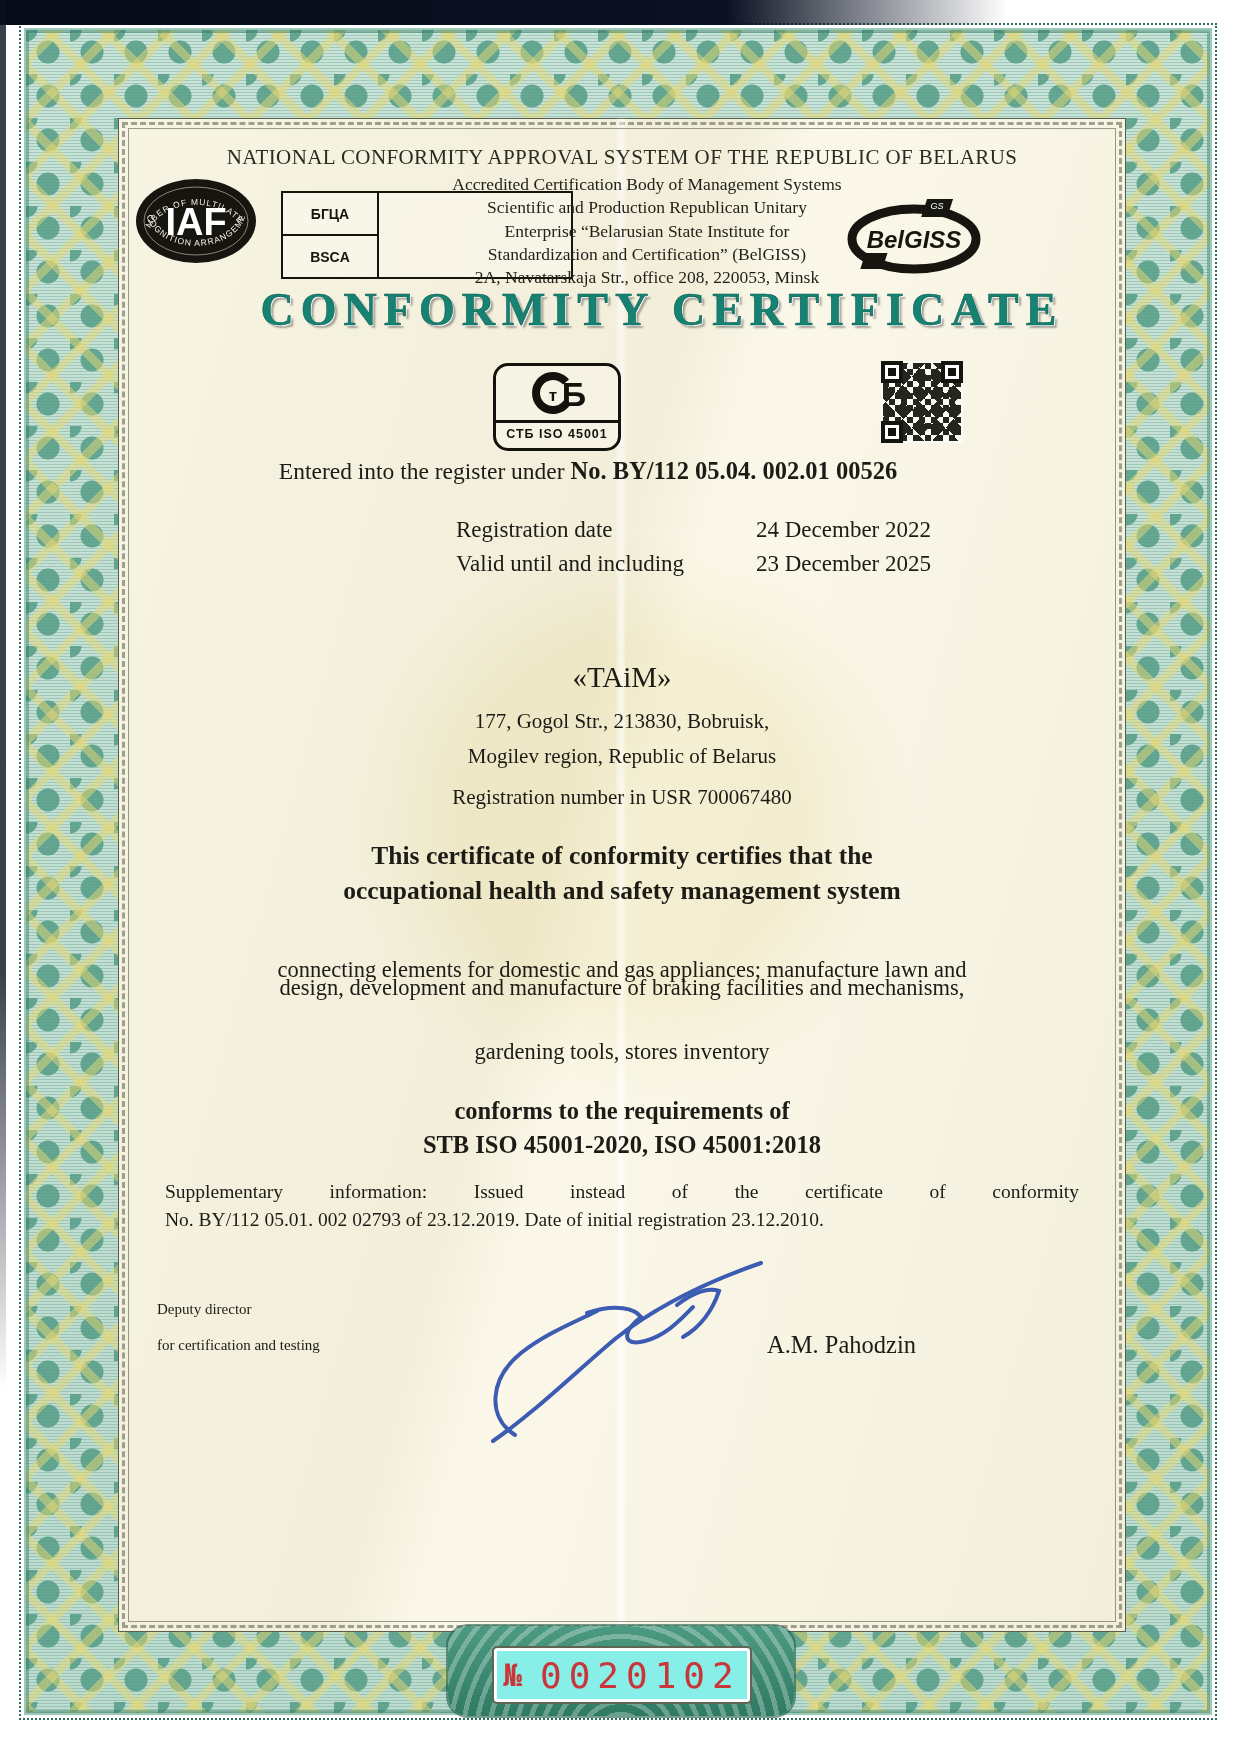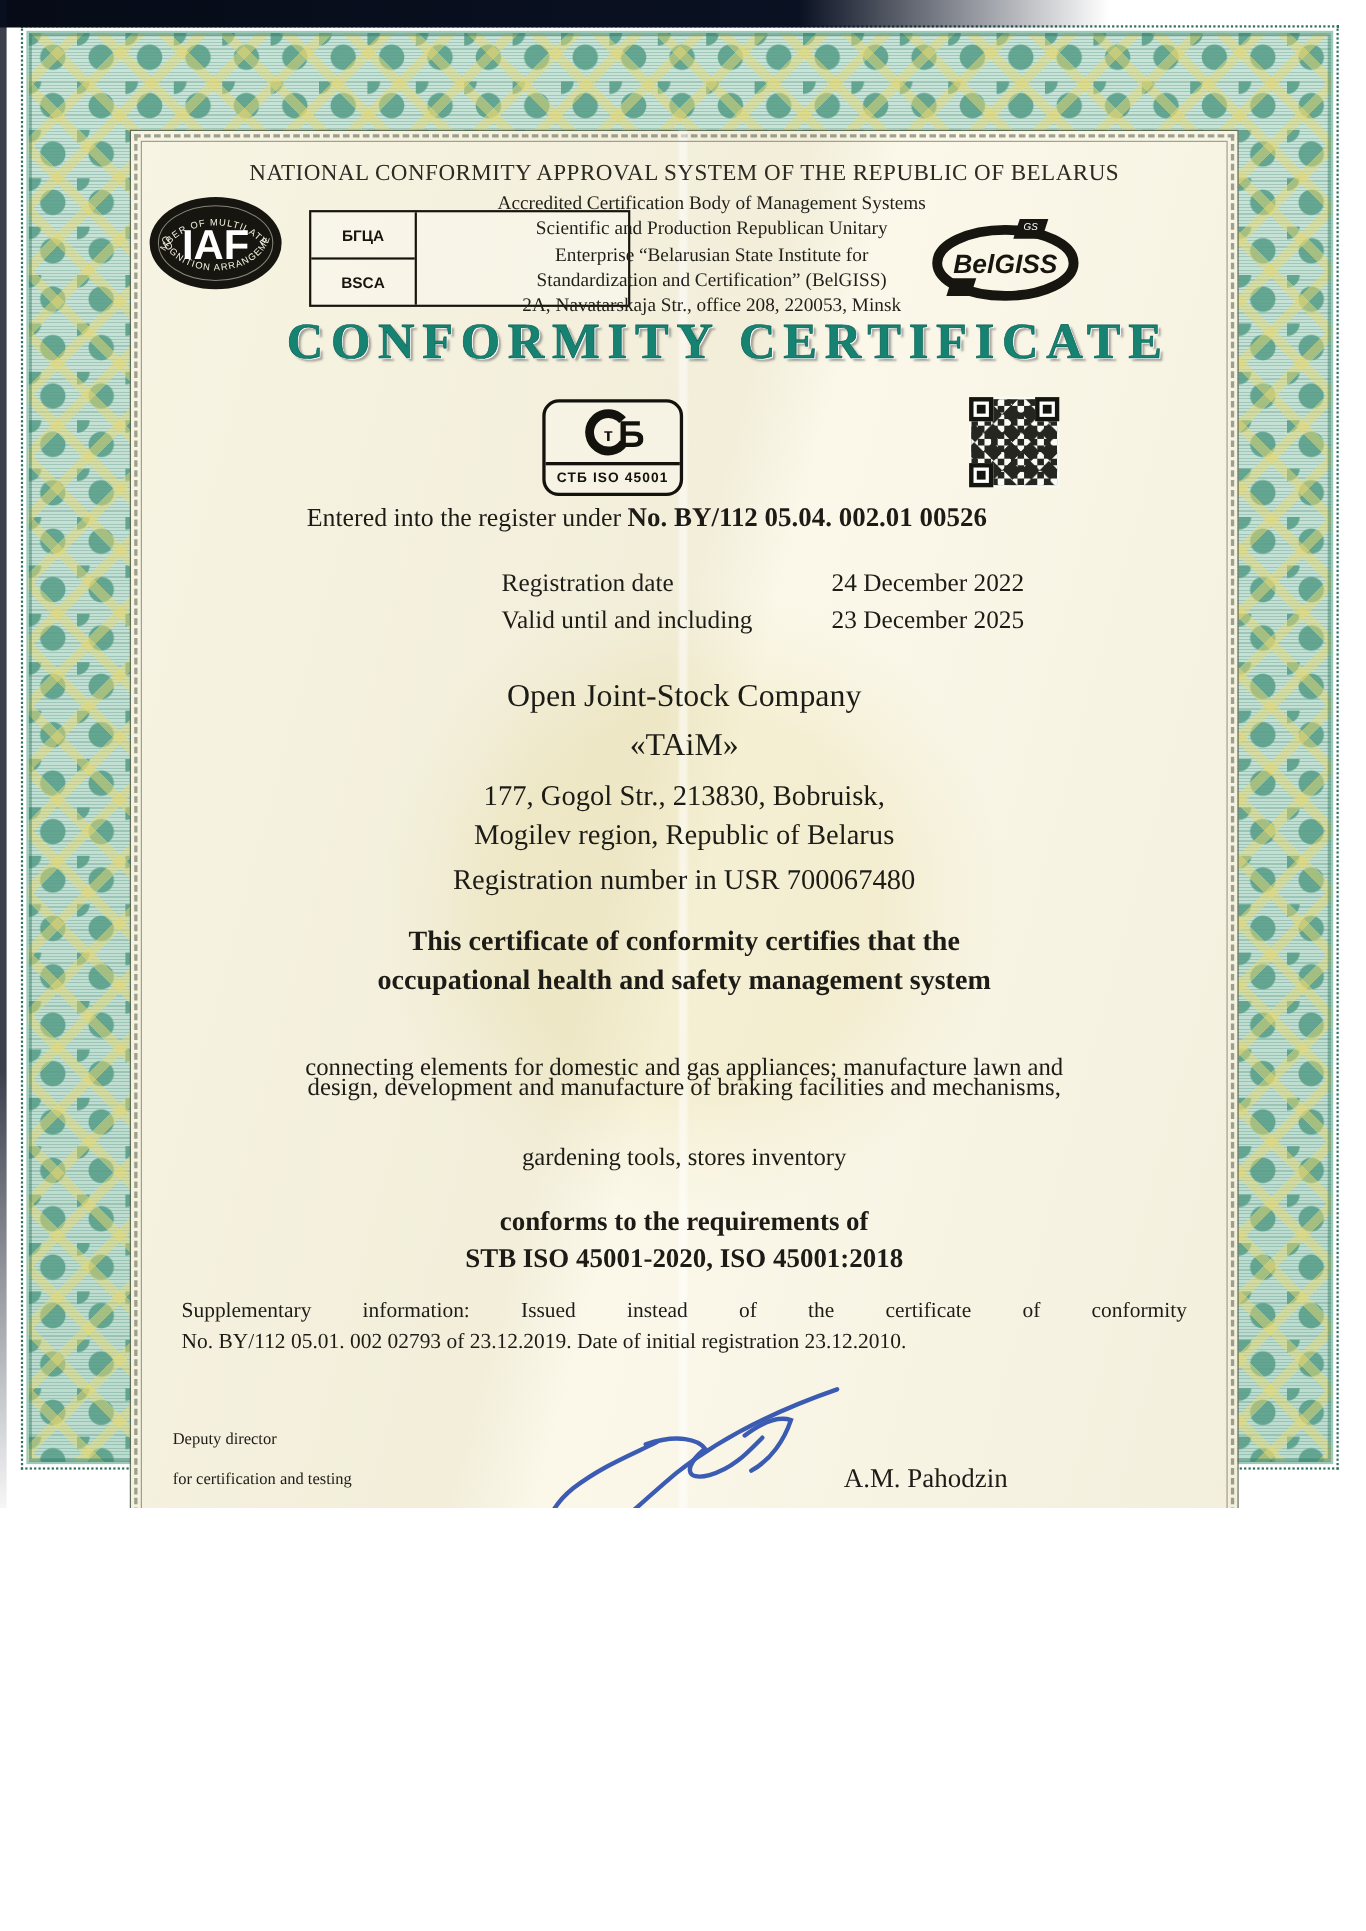--- a/index.html
+++ b/index.html
@@ -1,16 +1,16 @@
 <!DOCTYPE html>
 <html><head>
 <meta charset="utf-8">
 <style>
   html,body{margin:0;padding:0;background:#ffffff;}
-  .page{position:relative;width:1242px;height:1371px;background:#ffffff;overflow:hidden;
+  .page{position:relative;width:1242px;height:1755px;background:#ffffff;overflow:hidden;
         font-family:"Liberation Serif","DejaVu Serif",serif;color:#1c1b16;}
 
   
   .scan-top{position:absolute;left:0;top:0;width:1008px;height:25px;
             background:linear-gradient(90deg,#060b17 0%,#0a1122 72%,rgba(10,17,34,0) 100%);}
   .scan-left{position:absolute;left:0;top:0;width:6px;height:1390px;
              background:linear-gradient(180deg,#0a1020 0%,#0a1020 70%,rgba(10,16,32,0) 100%);opacity:.8;}
 
   
   .band{position:absolute;left:26px;top:30px;right:32px;bottom:42px;
@@ -74,21 +74,21 @@
   .fnd::after{content:'';display:block;width:8px;height:8px;margin:3px;background:#15150f;}
   .fnd.tl{left:0;top:0;} .fnd.tr{right:0;top:0;} .fnd.bl{left:0;bottom:0;}
 
   .register{top:338px;font-size:23.5px;transform:translateX(-34px);}
   .register b{font-size:24.5px;}
 
   .date-label{font-size:23px;}
   .date-value{font-size:23px;}
 
   .co-name{font-size:29px;}
-  .co-addr{font-size:26px;}
+  .co-addr{font-size:21px;}
 
   .stmt{font-size:25.5px;font-weight:bold;}
   .scope{font-size:22.5px;}
   .conf{font-size:24.5px;font-weight:bold;}
 
   .supp{left:46px;width:914px;font-size:19.5px;color:#1c1b16;}
   .supp-just{text-align:justify;text-align-last:justify;}
 
   .sig-role{left:38px;font-size:15px;}
   .sig-name{left:648px;font-size:24.5px;}
@@ -183,21 +183,20 @@
 
       <div class="abs ctr register">
         <span>Entered into the register under </span><b>No. BY/112 05.04. 002.01 00526</b>
       </div>
 
       <div class="abs date-label" style="left:337px;top:398px;">Registration date</div>
       <div class="abs date-value" style="left:637px;top:398px;">24 December 2022</div>
       <div class="abs date-label" style="left:337px;top:432px;">Valid until and including</div>
       <div class="abs date-value" style="left:637px;top:432px;">23 December 2025</div>
 
-      <div class="abs ctr co-name" style="top:498px;">Open Joint-Stock Company</div>
       <div class="abs ctr co-name" style="top:542px;">«TAiM»</div>
       <div class="abs ctr co-addr" style="top:590px;">177, Gogol Str., 213830, Bobruisk,</div>
       <div class="abs ctr co-addr" style="top:625px;">Mogilev region, Republic of Belarus</div>
       <div class="abs ctr co-addr" style="top:666px;">Registration number in USR 700067480</div>
 
       <div class="abs ctr stmt" style="top:722px;">This certificate of conformity certifies that the</div>
       <div class="abs ctr stmt" style="top:757px;">occupational health and safety management system</div>
 
       <div class="abs ctr scope" style="top:856px;">design, development and manufacture of braking facilities and mechanisms,</div>
       <div class="abs ctr scope" style="top:838px;">connecting elements for domestic and gas appliances; manufacture lawn and</div>

